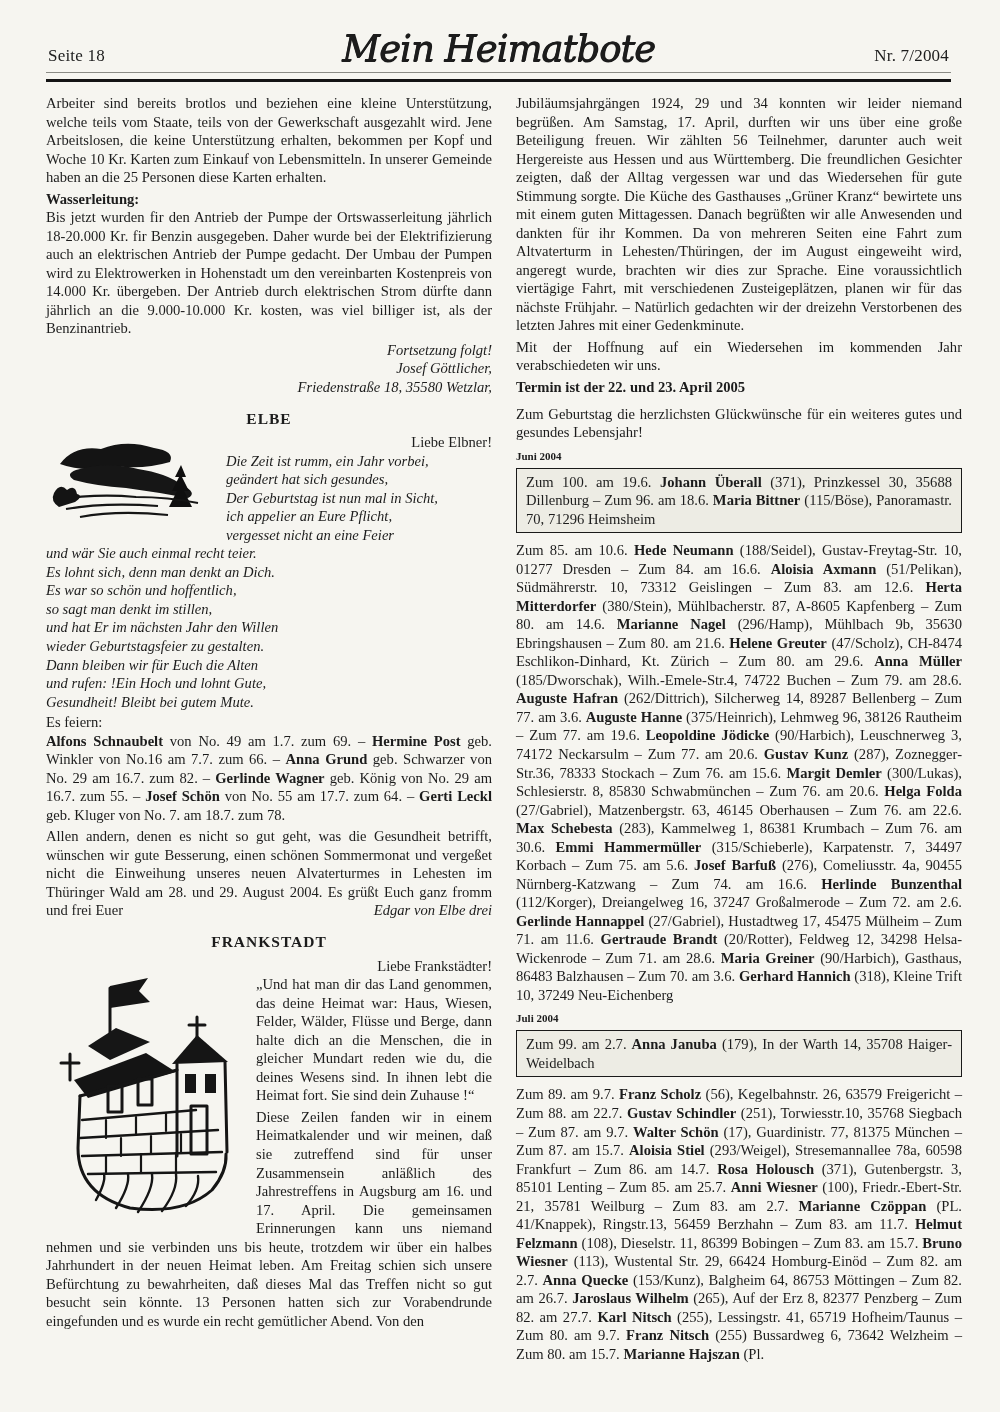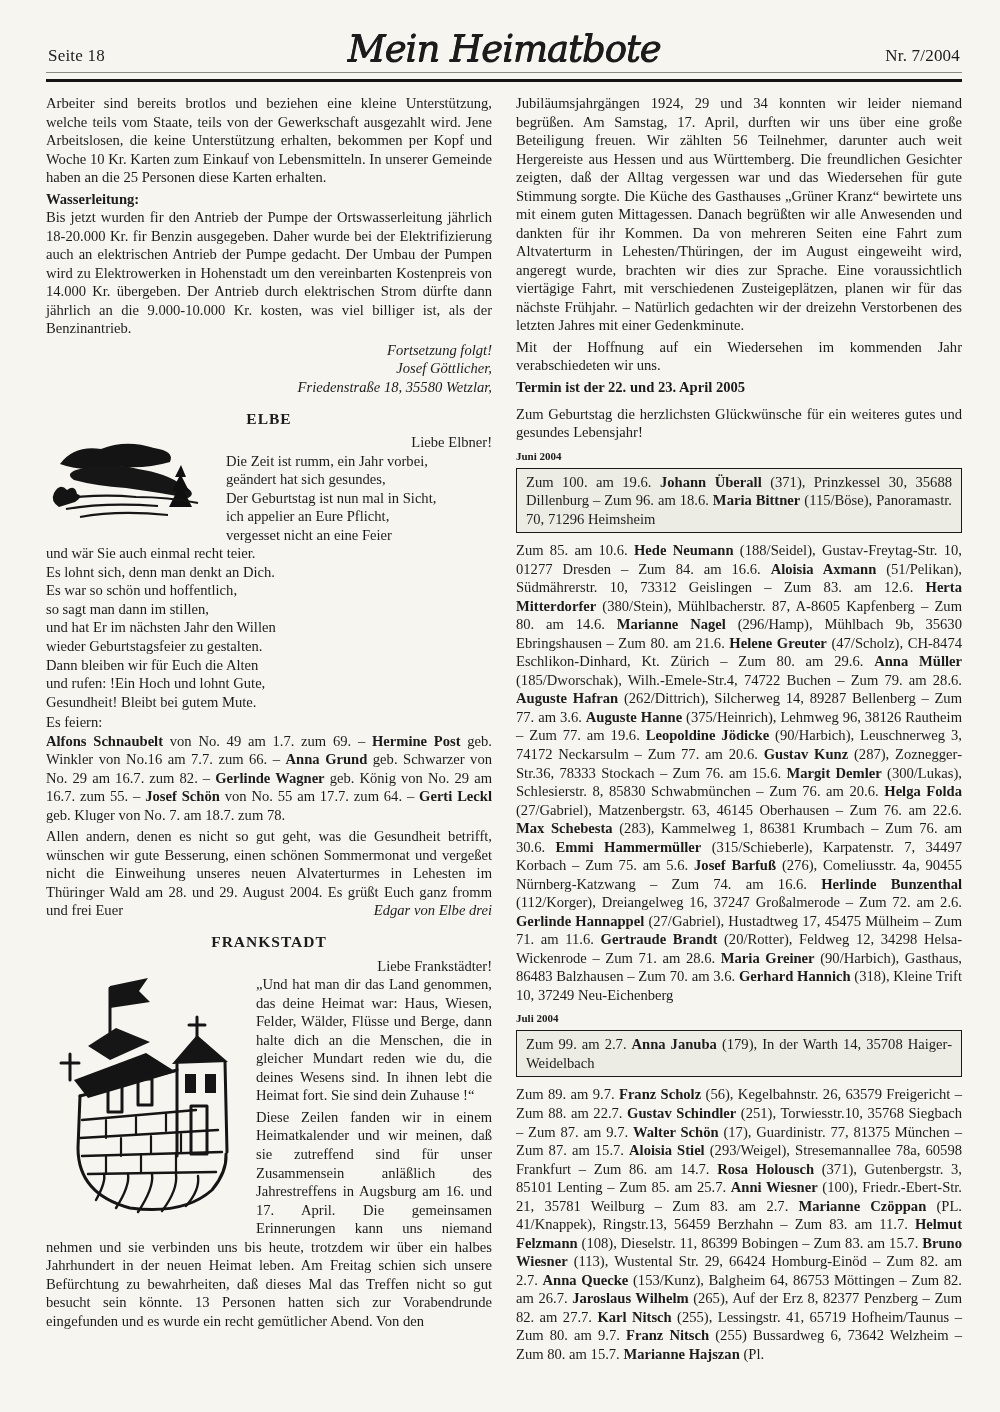--- a/index.html
+++ b/index.html
@@ -2,21 +2,21 @@
 <html><head>
 <meta charset="utf-8">
 <style>
   html,body{margin:0;padding:0;}
   body{background:#e9e8e3;font-family:"Liberation Serif", serif;}
   .page{
     position:relative;
     width:1000px;height:1412px;
     box-sizing:border-box;
     background:#f6f5f0;
-    padding:20px 38px 0 46px;
+    padding:20px 49px 0 46px;
     overflow:hidden;
     color:#1c1c1c;
   }
   
   .hdr{position:relative;height:48px;}
   .hdr .pg,.hdr .issue{
     position:absolute;bottom:2px;font-size:17px;letter-spacing:.2px;
   }
   .hdr .pg{left:2px;}
   .hdr .issue{right:2px;}
@@ -38,21 +38,21 @@
     text-align:justify;
   }
   .col p{margin:0 0 3px 0;}
   .bold{font-weight:bold;}
   .center-head{
     text-align:center;font-weight:bold;font-size:15.5px;
     letter-spacing:1px;margin:12px 0 5px 0;
   }
   .subhead{font-weight:bold;font-size:11px;margin:8px 0 4px 0;}
   .right-lines{text-align:right;font-style:italic;margin:3px 0 4px 0;}
-  .poem{text-align:left;}
+  .poem{font-style:italic;text-align:left;}
   .salut{text-align:right;}
   .box{
     border:1.5px solid #1a1a1a;background:#edece4;
     padding:4px 9px;margin:2px 0 8px 0;
   }
   .float-img{float:left;margin:3px 12px 2px 0;}
   .sig{float:right;font-style:italic;}
   .clear{clear:both;}
   .eslabel{text-align:left;margin-top:2px;}
   svg .ink{stroke:#151515;}
@@ -100,21 +100,21 @@
             <div>geändert hat sich gesundes,</div>
             <div>Der Geburtstag ist nun mal in Sicht,</div>
             <div>ich appelier an Eure Pflicht,</div>
             <div>vergesset nicht an eine Feier</div>
           </div>
       </div>
       <div class="poem clear">
           <div>und wär Sie auch einmal recht teier.</div>
           <div>Es lohnt sich, denn man denkt an Dich.</div>
           <div>Es war so schön und hoffentlich,</div>
-          <div>so sagt man dann im stillen,</div>
+          <div>so sagt man denkt im stillen,</div>
           <div>und hat Er im nächsten Jahr den Willen</div>
           <div>wieder Geburtstagsfeier zu gestalten.</div>
           <div>Dann bleiben wir für Euch die Alten</div>
           <div>und rufen: !Ein Hoch und lohnt Gute,</div>
           <div>Gesundheit! Bleibt bei gutem Mute.</div>
         </div>
 
       <div class="eslabel">Es feiern:</div>
       <p><span style="font-weight: bold;">Alfons Schnaubelt</span><span> von No. 49 am 1.7. zum 69. – </span><span style="font-weight: bold;">Hermine Post</span><span> geb. Winkler von No.16 am 7.7. zum 66. – </span><span style="font-weight: bold;">Anna Grund</span><span> geb. Schwarzer von No. 29 am 16.7. zum 82. – </span><span style="font-weight: bold;">Gerlinde Wagner</span><span> geb. König von No. 29 am 16.7. zum 55. – </span><span style="font-weight: bold;">Josef Schön</span><span> von No. 55 am 17.7. zum 64. – </span><span style="font-weight: bold;">Gerti Leckl</span><span> geb. Kluger von No. 7. am 18.7. zum 78.</span></p>
 

